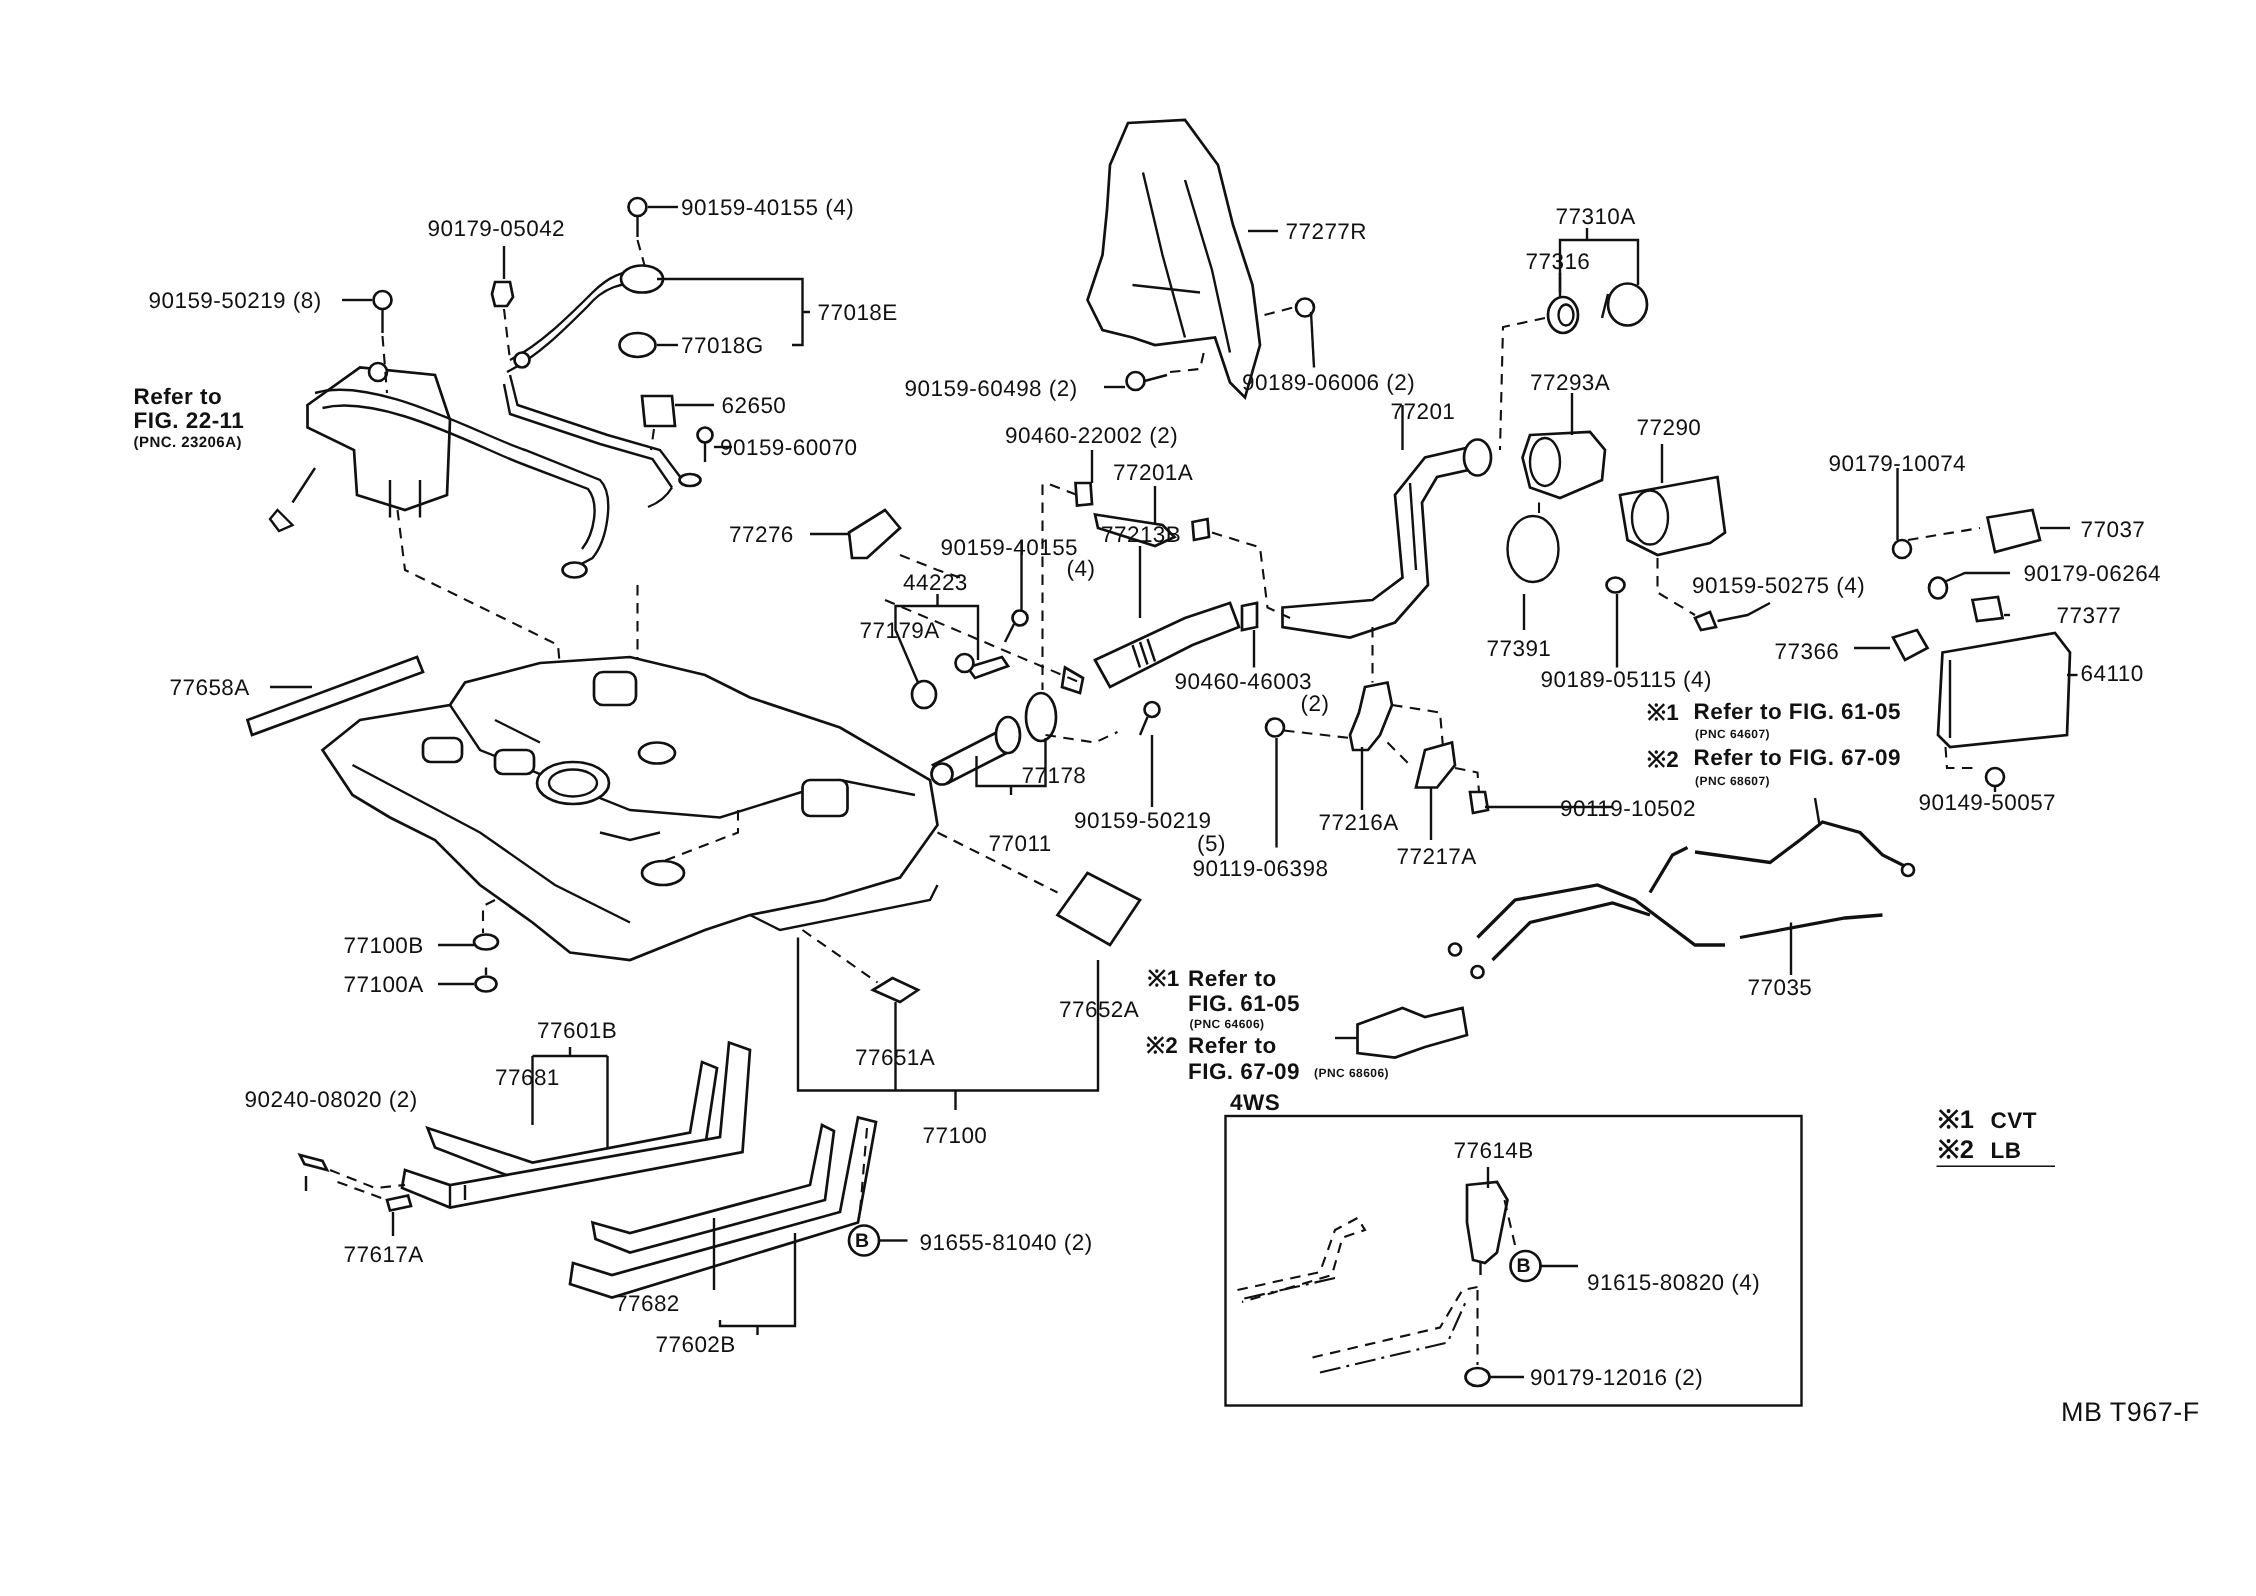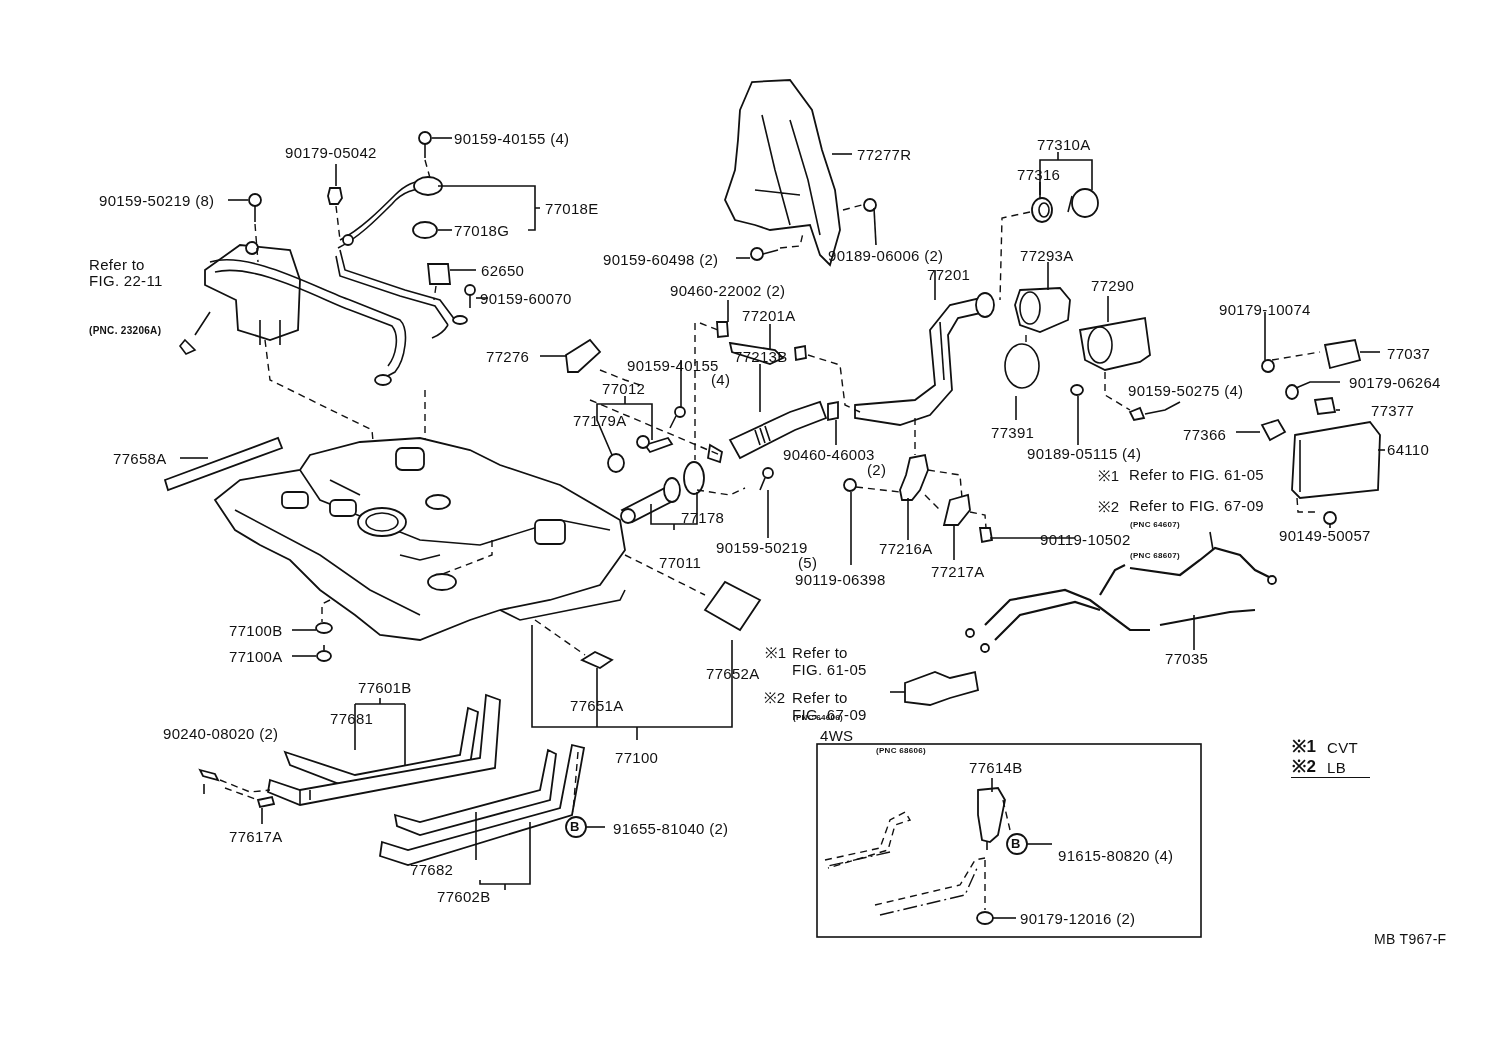--- a/index.html
+++ b/index.html
@@ -1,22 +1,22 @@
 <!DOCTYPE html>
 <html><head>
 <meta charset="utf-8">
 <style>
   html, body { margin: 0; padding: 0; background: #ffffff; }
   body { width: 1504px; height: 1064px; position: relative; overflow: hidden;
          font-family: "Liberation Sans", sans-serif; color: #111; }
   #diagram { position: absolute; left: 0; top: 0; width: 1504px; height: 1064px; }
   .lbl { position: absolute; font-size: 15px; letter-spacing: 0.3px; white-space: nowrap;
          font-family: "Liberation Sans", sans-serif; color: #111; line-height: 1; }
-  .small { font-size: 10px; font-weight: bold; margin-top: 35px; }
-  .note { font-size: 15px; }
+  .small { font-size: 10px; font-weight: bold; }
+  .note { font-size: 15px; font-weight: bold; }
   .big { font-size: 17px; font-weight: bold; }
   .legend-line { position: absolute; border-top: 1.5px solid #111; }
   svg .ln { stroke: #111; stroke-width: 1.6; fill: none; }
   svg .dash { stroke: #111; stroke-width: 1.4; fill: none; stroke-dasharray: 7 5; }
   svg .dashdot { stroke: #111; stroke-width: 1.4; fill: none; stroke-dasharray: 14 4 2 4; }
   svg .part { stroke: #111; stroke-width: 1.8; fill: #fff; }
   svg .thick { stroke: #111; stroke-width: 2.2; fill: none; }
 </style>
 </head>
 <body>
@@ -333,21 +333,21 @@
 <div class="lbl" style="left:1017px;top:167px">77316</div>
 <div class="lbl" style="left:1020px;top:248px">77293A</div>
 <div class="lbl" style="left:927px;top:267px">77201</div>
 <div class="lbl" style="left:1091px;top:278px">77290</div>
 
 <div class="lbl" style="left:670px;top:283px">90460-22002 (2)</div>
 <div class="lbl" style="left:742px;top:308px">77201A</div>
 <div class="lbl" style="left:486px;top:349px">77276</div>
 <div class="lbl" style="left:627px;top:358px">90159-40155</div>
 <div class="lbl" style="left:711px;top:372px">(4)</div>
-<div class="lbl" style="left:602px;top:381px">77012</div>
+<div class="lbl" style="left:602px;top:381px">44223</div>
 <div class="lbl" style="left:734px;top:349px">77213B</div>
 <div class="lbl" style="left:573px;top:413px">77179A</div>
 
 <div class="lbl" style="left:1219px;top:302px">90179-10074</div>
 <div class="lbl" style="left:1387px;top:346px">77037</div>
 <div class="lbl" style="left:1128px;top:383px">90159-50275 (4)</div>
 <div class="lbl" style="left:1349px;top:375px">90179-06264</div>
 <div class="lbl" style="left:1371px;top:403px">77377</div>
 <div class="lbl" style="left:1183px;top:427px">77366</div>
 <div class="lbl" style="left:1387px;top:442px">64110</div>
@@ -410,13 +410,13 @@
 <div class="lbl" style="left:1011px;top:837px; font-size:13px; font-weight:bold">B</div>
 
 <div>
   <div class="lbl big" style="left:1292px;top:738px">※1</div>
   <div class="lbl note" style="left:1327px;top:740px">CVT</div>
   <div class="lbl big" style="left:1292px;top:758px">※2</div>
   <div class="lbl note" style="left:1327px;top:760px">LB</div>
   <div class="legend-line" style="left:1291px;top:777px;width:79px"></div>
 </div>
 
-<div class="lbl" style="left:1374px;top:932px; font-size:14px">MB T967-F</div>
+<div class="lbl" style="left:1374px;top:932px; font-size:18px">MB T967-F</div>
 
 </body></html>

